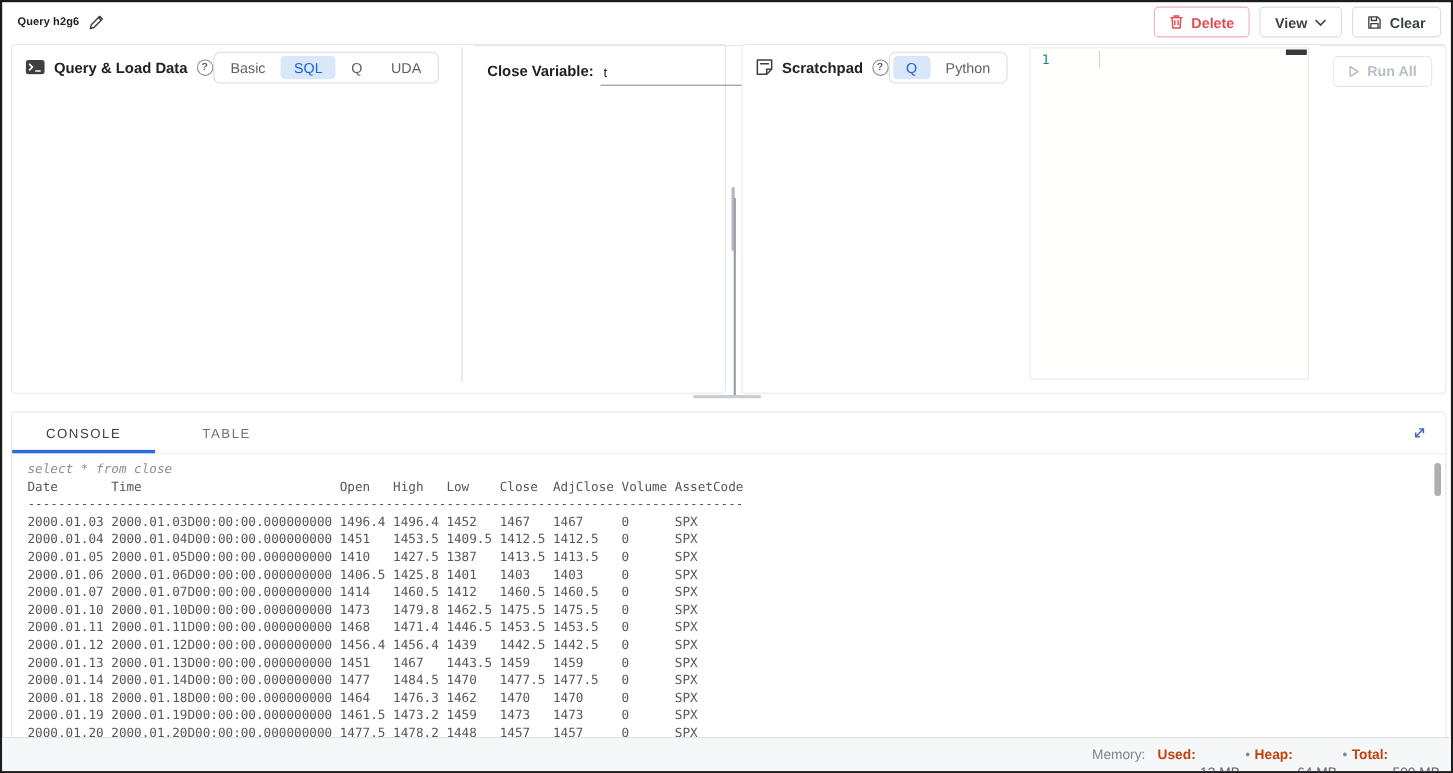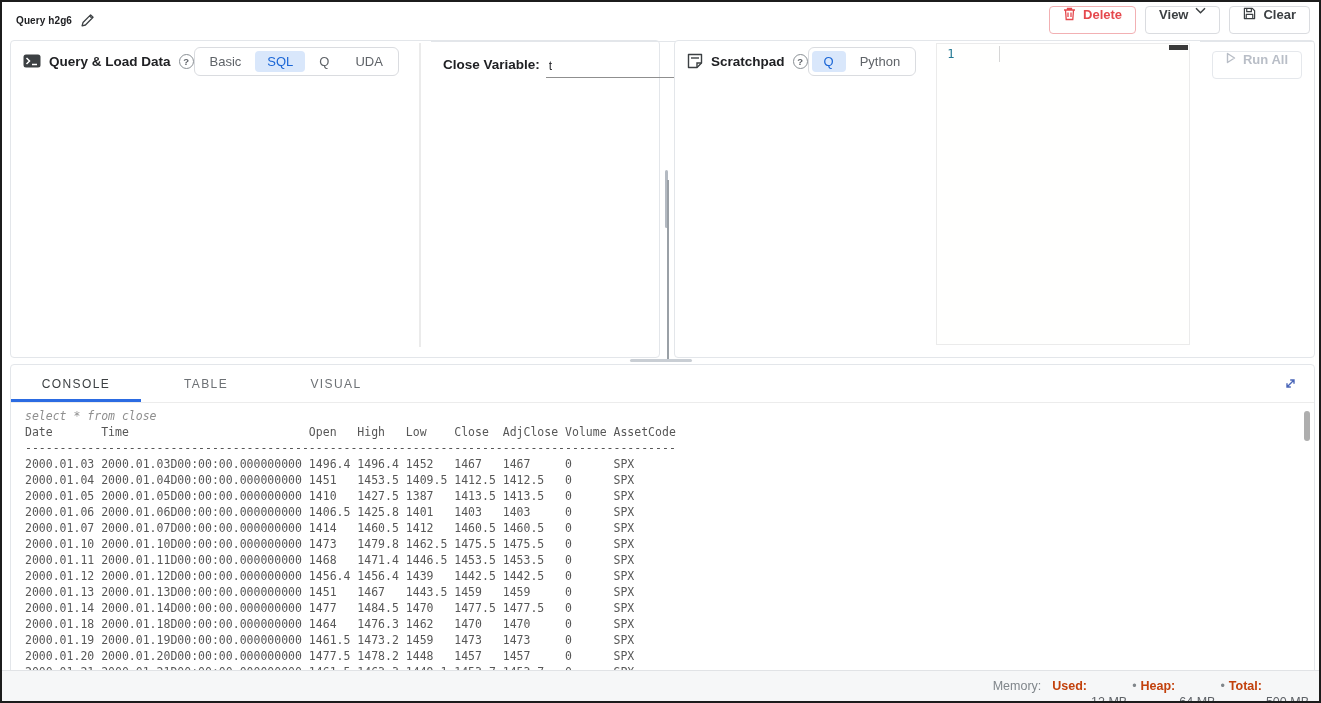--- a/index.html
+++ b/index.html
@@ -4,21 +4,21 @@
 <style>
   * { margin:0; padding:0; box-sizing:border-box; }
   body { background:#ffffff; font-family:"Liberation Sans", sans-serif; }
   .window{ position:relative; width:1321px; height:703px; border:2px solid #1c1c1c; background:#fff; overflow:hidden; }
 
   
   .topbar{ position:absolute; top:0; left:0; right:0; height:36px; display:flex; align-items:center; padding:0 9px 0 14px; }
   .page-title{ font-size:10px; font-weight:700; color:#202124; letter-spacing:.1px; }
   .pencil{ margin-left:8px; display:inline-flex; cursor:pointer; }
   .topbar-actions{ margin-left:auto; display:flex; gap:9px; }
-  .btn{ height:28px; display:inline-flex; align-items:flex-start; gap:7px; padding:0 13px; border:1px solid #dadce0; border-radius:4px; background:#fff; font-size:13px; font-weight:600; color:#3c4043; cursor:pointer; font-family:inherit; }
+  .btn{ height:28px; display:inline-flex; align-items:center; gap:7px; padding:0 13px; border:1px solid #dadce0; border-radius:4px; background:#fff; font-size:13px; font-weight:600; color:#3c4043; cursor:pointer; font-family:inherit; }
   .btn-danger{ color:#e5484d; border-color:#f2b0b3; }
   .btn-primary{ background:#2b6be2; border-color:#2b6be2; color:#fff; }
   .btn-disabled{ color:#b9bec7; border-color:#e5e8ec; cursor:default; }
 
   
   .panels{ position:absolute; top:38px; left:8px; width:1305px; height:318px; display:flex; }
   .panel{ border:1px solid #e3e6ea; border-radius:4px; background:#fff; display:flex; }
   .panel-left{ width:650px; }
   .panel-gap{ width:14px; position:relative; }
   .panel-right{ flex:1; }
@@ -42,21 +42,21 @@
   .sb-sep-line{ position:absolute; top:0; bottom:0; right:17px; width:1px; background:#ededed; }
   .sb-thumb{ position:absolute; top:1px; right:1px; width:19px; height:5px; background:#3a3a3a; cursor:pointer; }
   .cursorline-edge{ position:absolute; left:62px; top:2px; width:1px; height:16px; background:#d6d6d6; }
 
   .panel-footer{ height:46px; flex:0 0 auto; border-top:1px solid #e3e6ea; display:flex; align-items:center; padding:0 12px; }
   .ov-label{ font-size:13.5px; font-weight:700; color:#202124; }
   .ov-input{ width:145px; margin-left:6px; margin-top:8px; border:0; border-bottom:1px solid #8f8f8f; outline:none; font-size:12px; font-family:inherit; color:#202124; padding:0 3px 4px 3px; background:transparent; }
   .footer-spacer{ flex:1; }
 
   
-  .console{ position:absolute; left:8px; top:362px; width:1305px; height:314px; border:1px solid #e3e6ea; border-radius:4px; background:#fff; overflow:hidden; }
+  .console{ position:absolute; left:8px; top:372px; width:1305px; height:314px; border:1px solid #e3e6ea; border-radius:4px; background:#fff; overflow:hidden; }
   .tabsbar{ height:38px; border-bottom:1px solid #ececec; display:flex; position:relative; }
   .tab{ width:130px; display:flex; align-items:center; justify-content:center; font-size:12px; letter-spacing:1.4px; color:#6d7175; cursor:pointer; position:relative; }
   .tab.active{ color:#3c4043; font-weight:500; }
   .tab.active::after{ content:""; position:absolute; left:0; right:0; bottom:0; height:3px; background:#2b6be2; }
   .expand-btn{ position:absolute; right:16px; top:11px; cursor:pointer; display:inline-flex; }
   .console-body{ height:276px; padding:5px 14px 0 14px; font-family:"DejaVu Sans Mono", monospace; font-size:11.5px; line-height:16px; color:#575757; overflow:hidden; }
   .echo-line{ font-style:italic; color:#8f8f8f; white-space:pre; }
   .console-pre{ font-family:inherit; font-size:inherit; line-height:inherit; color:inherit; white-space:pre; }
   .console-thumb{ position:absolute; right:4px; top:46px; width:6px; height:30px; background:#aeaeae; border-radius:3px; cursor:pointer; }
 
@@ -195,21 +195,20 @@
       </div>
     </div>
   </div>
 
   <div class="h-handle"></div>
 
   <div class="console">
     <div class="tabsbar">
       <div class="tab active">CONSOLE</div>
       <div class="tab">TABLE</div>
-      <div class="tab">VISUAL</div>
       <span class="expand-btn">
         <svg width="15" height="15" viewBox="0 0 15 15">
             <path d="M4 11L11 4 M7.2 4H11v3.8 M7.8 11H4V7.2" fill="none" stroke="#4a66b8" stroke-width="1.4"></path>
           </svg>
       </span>
     </div>
     <div class="console-body">
       <div class="echo-line">select * from close</div>
       <pre class="console-pre">Date       Time                          Open   High   Low    Close  AdjClose Volume AssetCode
 ----------------------------------------------------------------------------------------------

